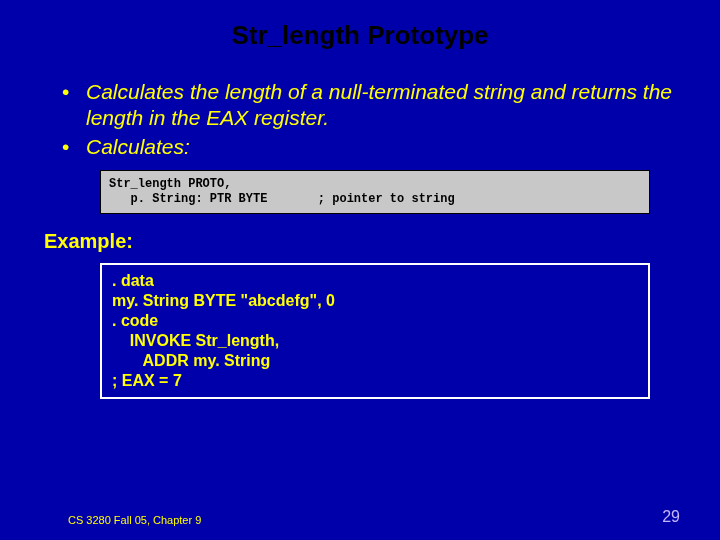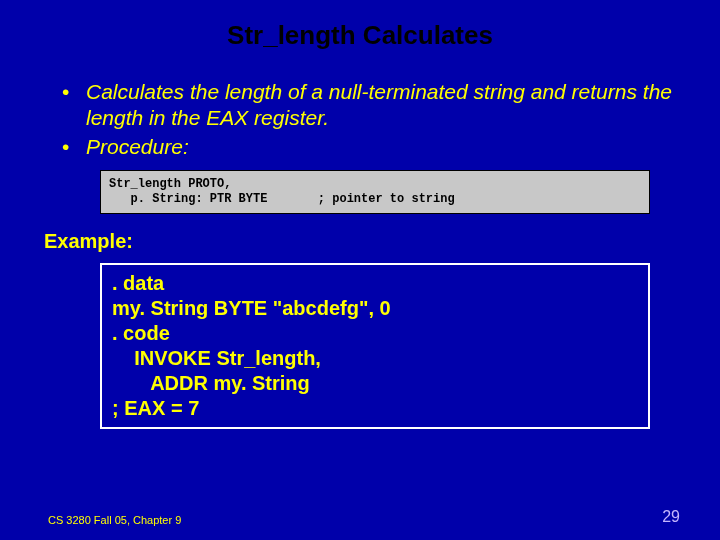--- a/index.html
+++ b/index.html
@@ -56,57 +56,57 @@
     padding-left: 44px;
     margin-top: 16px;
     margin-bottom: 10px;
   }
   .code-box2 {
     margin: 0 70px 0 100px;
     border: 2px solid #fff;
     padding: 6px 10px 6px 10px;
     font-family: Arial, Helvetica, sans-serif;
     color: #ffff00;
-    font-size: 20px;
+    font-size: 16px;
     font-weight: bold;
     white-space: pre;
     line-height: 1.25;
   }
   .footer {
     position: absolute;
     bottom: 14px;
-    left: 48px;
+    left: 68px;
     right: 40px;
     display: flex;
     justify-content: space-between;
     align-items: flex-end;
     margin-top: 28px;
   }
   .footer-left {
     color: #ffff00;
     font-size: 11px;
   }
   .footer-right {
     color: #c4b5fd;
     font-size: 16px;
   }
 </style>
 </head>
 <body>
 
-<div class="title">Str_length Calculates</div>
+<div class="title">Str_length Prototype</div>
 
 <div class="bullets">
   <div class="bullet-row">
     <div class="bullet-mark">•</div>
     <div class="bullet-text">Calculates the length of a null-terminated string and returns the length in the EAX register.</div>
   </div>
   <div class="bullet-row">
     <div class="bullet-mark">•</div>
-    <div class="bullet-text">Procedure:</div>
+    <div class="bullet-text">Calculates:</div>
   </div>
 </div>
 
 <div class="code-box1">Str_length PROTO,
    p. String: PTR BYTE       ; pointer to string</div>
 
 <div class="example-label">Example:</div>
 
 <div class="code-box2">. data
 my. String BYTE "abcdefg", 0

